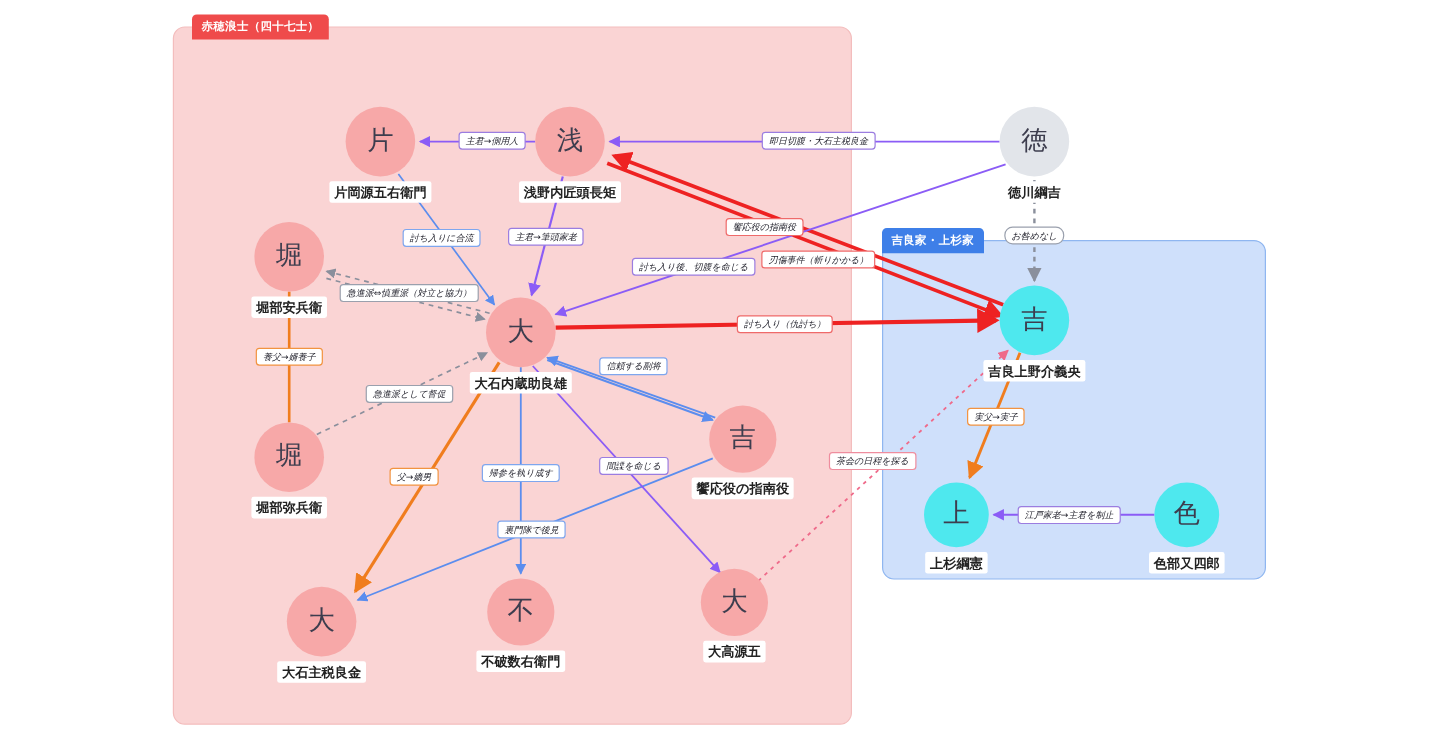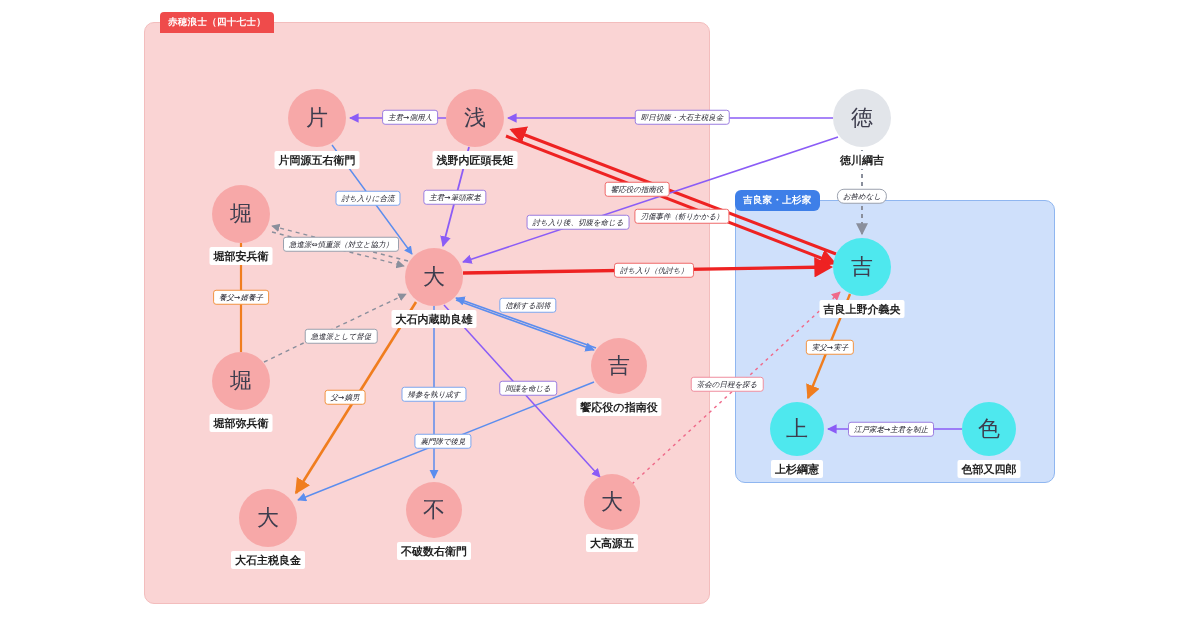--- a/index.html
+++ b/index.html
@@ -19,21 +19,21 @@
   .group.kira{
     left:735px;top:200px;width:320px;height:283px;
     background:#cfe0fb;border:1px solid #8fb6f0;
   }
   .group-tab{
     position:absolute;font-size:9.5px;font-weight:bold;color:#ffffff;
     padding:3.5px 8px 4px 8px;border-radius:4px 4px 0 0;white-space:nowrap;
     letter-spacing:.3px;
   }
   .group-tab.akou{left:144px;top:12px;background:#ef4b4b;margin-left:16px;}
-  .group-tab.kira{left:735px;top:190px;background:#3e7fe8;border-radius:6px;}
+  .group-tab.kira{left:735px;top:190px;background:#3e7fe8;}
 
   
   .node{position:absolute;transform:translate(-50%,-50%);}
   .node .circle{
     border-radius:50%;display:flex;align-items:center;justify-content:center;
     font-size:22px;color:#3d3d4e;line-height:1;font-weight:400;
   }
   .node.pink .circle{background:#f7a8a8;}
   .node.cyan .circle{background:#4ee8ee;}
   .node.gray .circle{background:#e2e5ea;}
@@ -210,21 +210,21 @@
   <div class="elabel purple" style="left:410px;top:117px;">主君→側用人</div>
   <div class="elabel purple" style="left:682px;top:117px;">即日切腹・大石主税良金</div>
   <div class="elabel red" style="left:637px;top:189px;">饗応役の指南役</div>
   <div class="elabel red" style="left:682px;top:216px;">刃傷事件（斬りかかる）</div>
   <div class="elabel purple" style="left:578px;top:222px;">討ち入り後、切腹を命じる</div>
   <div class="elabel gray" style="left:862px;top:196px;border-radius:7px;">お咎めなし</div>
   <div class="elabel blue" style="left:368px;top:198px;">討ち入りに合流</div>
   <div class="elabel purple" style="left:455px;top:197px;">主君→筆頭家老</div>
   <div class="elabel gray" style="left:341px;top:244px;">急進派⇔慎重派（対立と協力）</div>
   <div class="elabel orange" style="left:241px;top:297px;">養父→婿養子</div>
-  <div class="elabel gray" style="left:341px;top:328px;margin-top:8px;">急進派として督促</div>
+  <div class="elabel gray" style="left:341px;top:328px;">急進派として督促</div>
   <div class="elabel red" style="left:654px;top:270px;">討ち入り（仇討ち）</div>
   <div class="elabel blue" style="left:528px;top:305px;text-align:right;">信頼する副将</div>
   <div class="elabel orange" style="left:345px;top:397px;">父→嫡男</div>
   <div class="elabel blue" style="left:434px;top:394px;">帰参を執り成す</div>
   <div class="elabel blue" style="left:443px;top:441px;">裏門隊で後見</div>
   <div class="elabel purple" style="left:528px;top:388px;">間諜を命じる</div>
   <div class="elabel pinkdot" style="left:727px;top:384px;">茶会の日程を探る</div>
   <div class="elabel orange" style="left:830px;top:347px;">実父→実子</div>
   <div class="elabel purple" style="left:891px;top:429px;">江戸家老→主君を制止</div>
 

